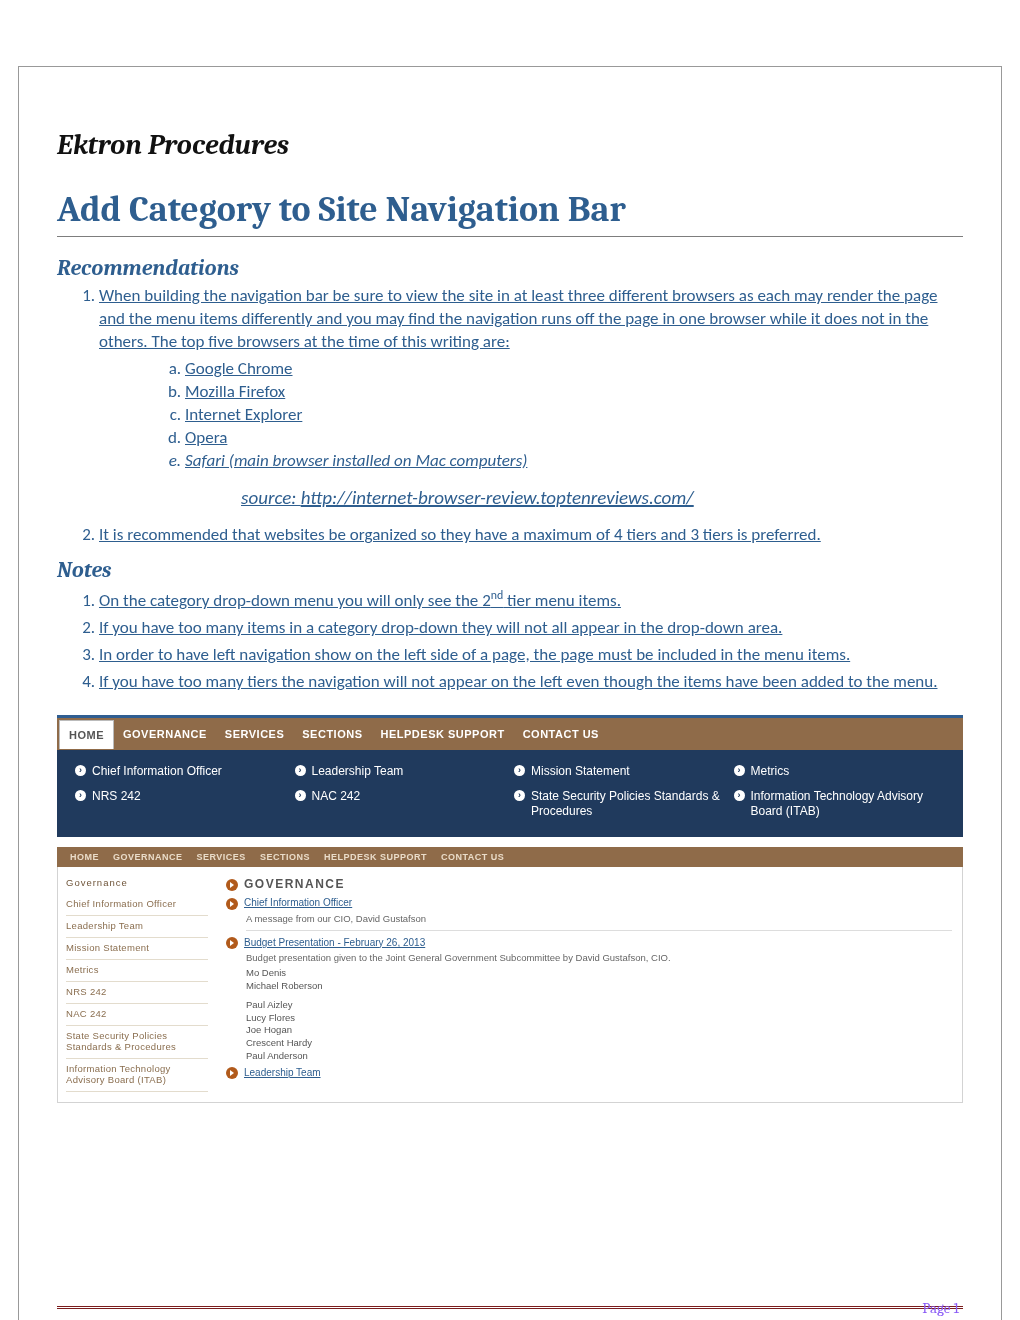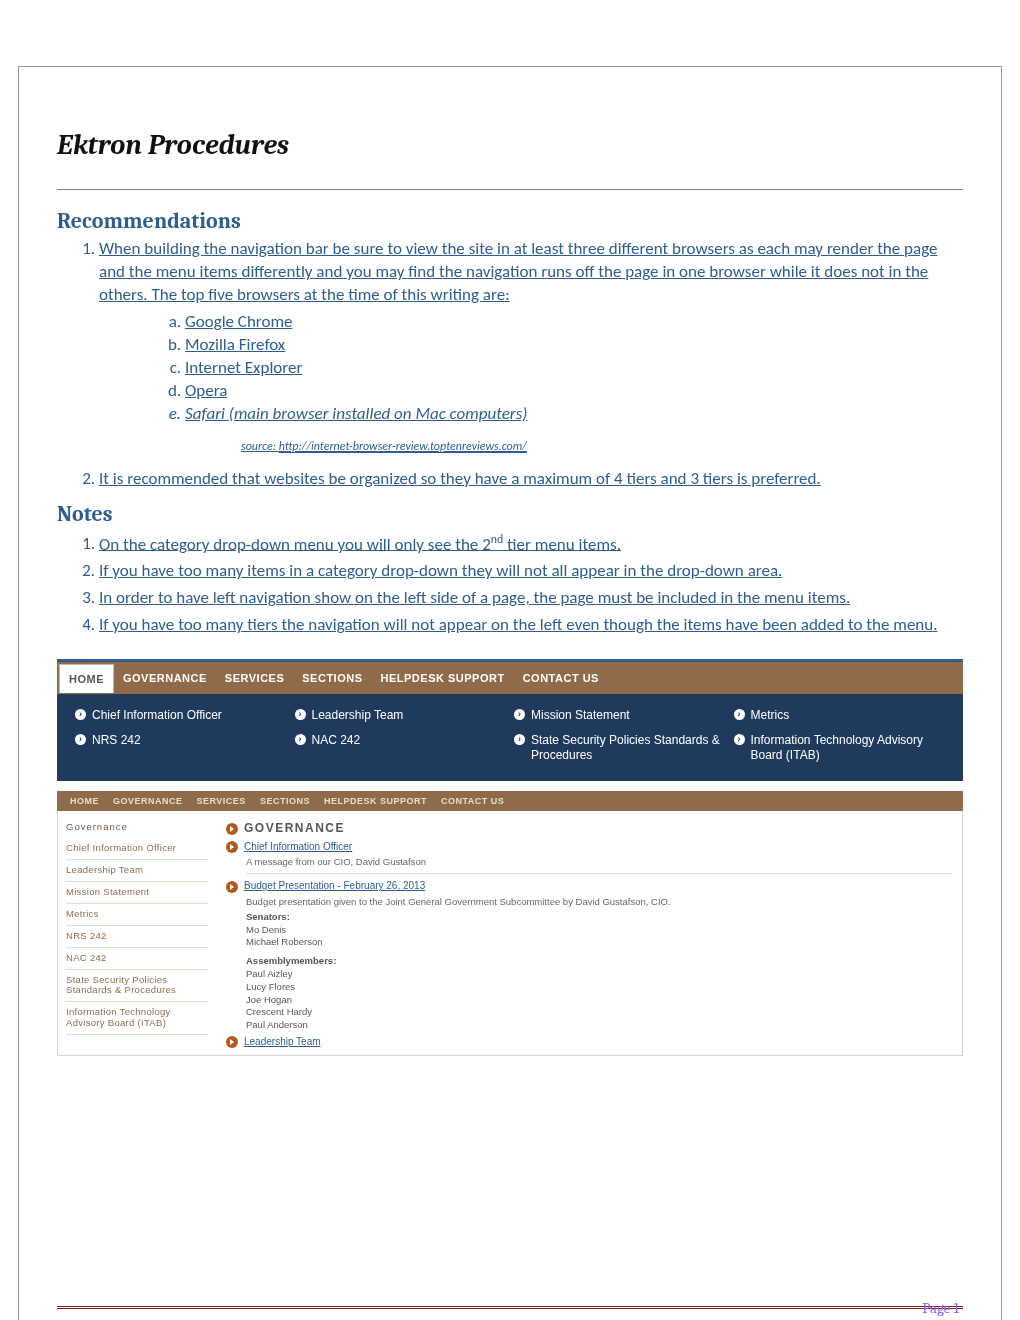--- a/index.html
+++ b/index.html
@@ -40,20 +40,21 @@
     color: #2e5e8f;
     margin: 0 0 6px 0;
   }
   hr.title-rule {
     border: none;
     border-top: 1px solid #7d7d7d;
     margin: 4px 0 18px 0;
   }
   .section-h {
     font-family: "Cambria", "Georgia", serif;
+    font-style: italic;
     font-weight: 700;
     font-size: 22px;
     color: #2e5e8f;
     margin: 10px 0 4px 0;
   }
   ol.top {
     color: #2e5e8f;
     font-size: 17px;
     line-height: 1.35;
     margin: 2px 0 4px 42px;
@@ -65,21 +66,21 @@
     margin: 4px 0 2px 86px;
     padding: 0;
     font-size: 17px;
     color: #2e5e8f;
   }
   ol.alpha li { margin: 0; }
   .ital { font-style: italic; }
   .source-line {
     font-style: italic;
     color: #2e5e8f;
-    font-size: 12px;
+    font-size: 19px;
     margin: 12px 0 14px 142px;
   }
   .source-line a { color: #2e5e8f; text-underline-offset: 2px; }
   .sup { font-size: 0.7em; vertical-align: super; }
 
   
   .shots { margin-top: 22px; }
 
   .navbar {
     background: #8f6b49;
@@ -198,20 +199,21 @@
   }
 </style>
 </head>
 <body>
 
 <div class="page">
   <div class="sheet">
 
     <div class="doc-supertitle">Ektron Procedures</div>
 
+    <div class="doc-title">Add Category to Site Navigation Bar</div>
     <hr class="title-rule">
 
     <div class="section-h">Recommendations</div>
 
     <ol class="top">
       <li>
         <span>When building the navigation bar be sure to view the site in at least three different browsers as each may render the page and the menu items differently and you may find the navigation runs off the page in one browser while it does not in the others.  The top five browsers at the time of this writing are:</span>
         <ol class="alpha">
           <li>Google Chrome</li>
           <li>Mozilla Firefox</li>
@@ -307,25 +309,23 @@
         <div class="content">
           <div class="ghead"><span class="arrow"></span><span>GOVERNANCE</span></div>
 
           <div class="row"><span class="arrow"></span><span class="link">Chief Information Officer</span></div>
           <div class="sub">A message from our CIO, David Gustafson</div>
           <hr>
 
           <div class="row"><span class="arrow"></span><span class="link">Budget Presentation - February 26, 2013</span></div>
           <div class="sub">Budget presentation given to the Joint General Government Subcommittee by David Gustafson, CIO.</div>
 
-          <div class="plain bold">Senators:</div>
           <div class="plain">Mo Denis</div>
           <div class="plain">Michael Roberson</div>
           <div style="height:6px"></div>
-          <div class="plain bold">Assemblymembers:</div>
           <div class="plain">Paul Aizley</div>
           <div class="plain">Lucy Flores</div>
           <div class="plain">Joe Hogan</div>
           <div class="plain">Crescent Hardy</div>
           <div class="plain">Paul Anderson</div>
           <div style="height:4px"></div>
           <div class="row"><span class="arrow"></span><span class="link">Leadership Team</span></div>
         </div>
       </div>
     </div>

